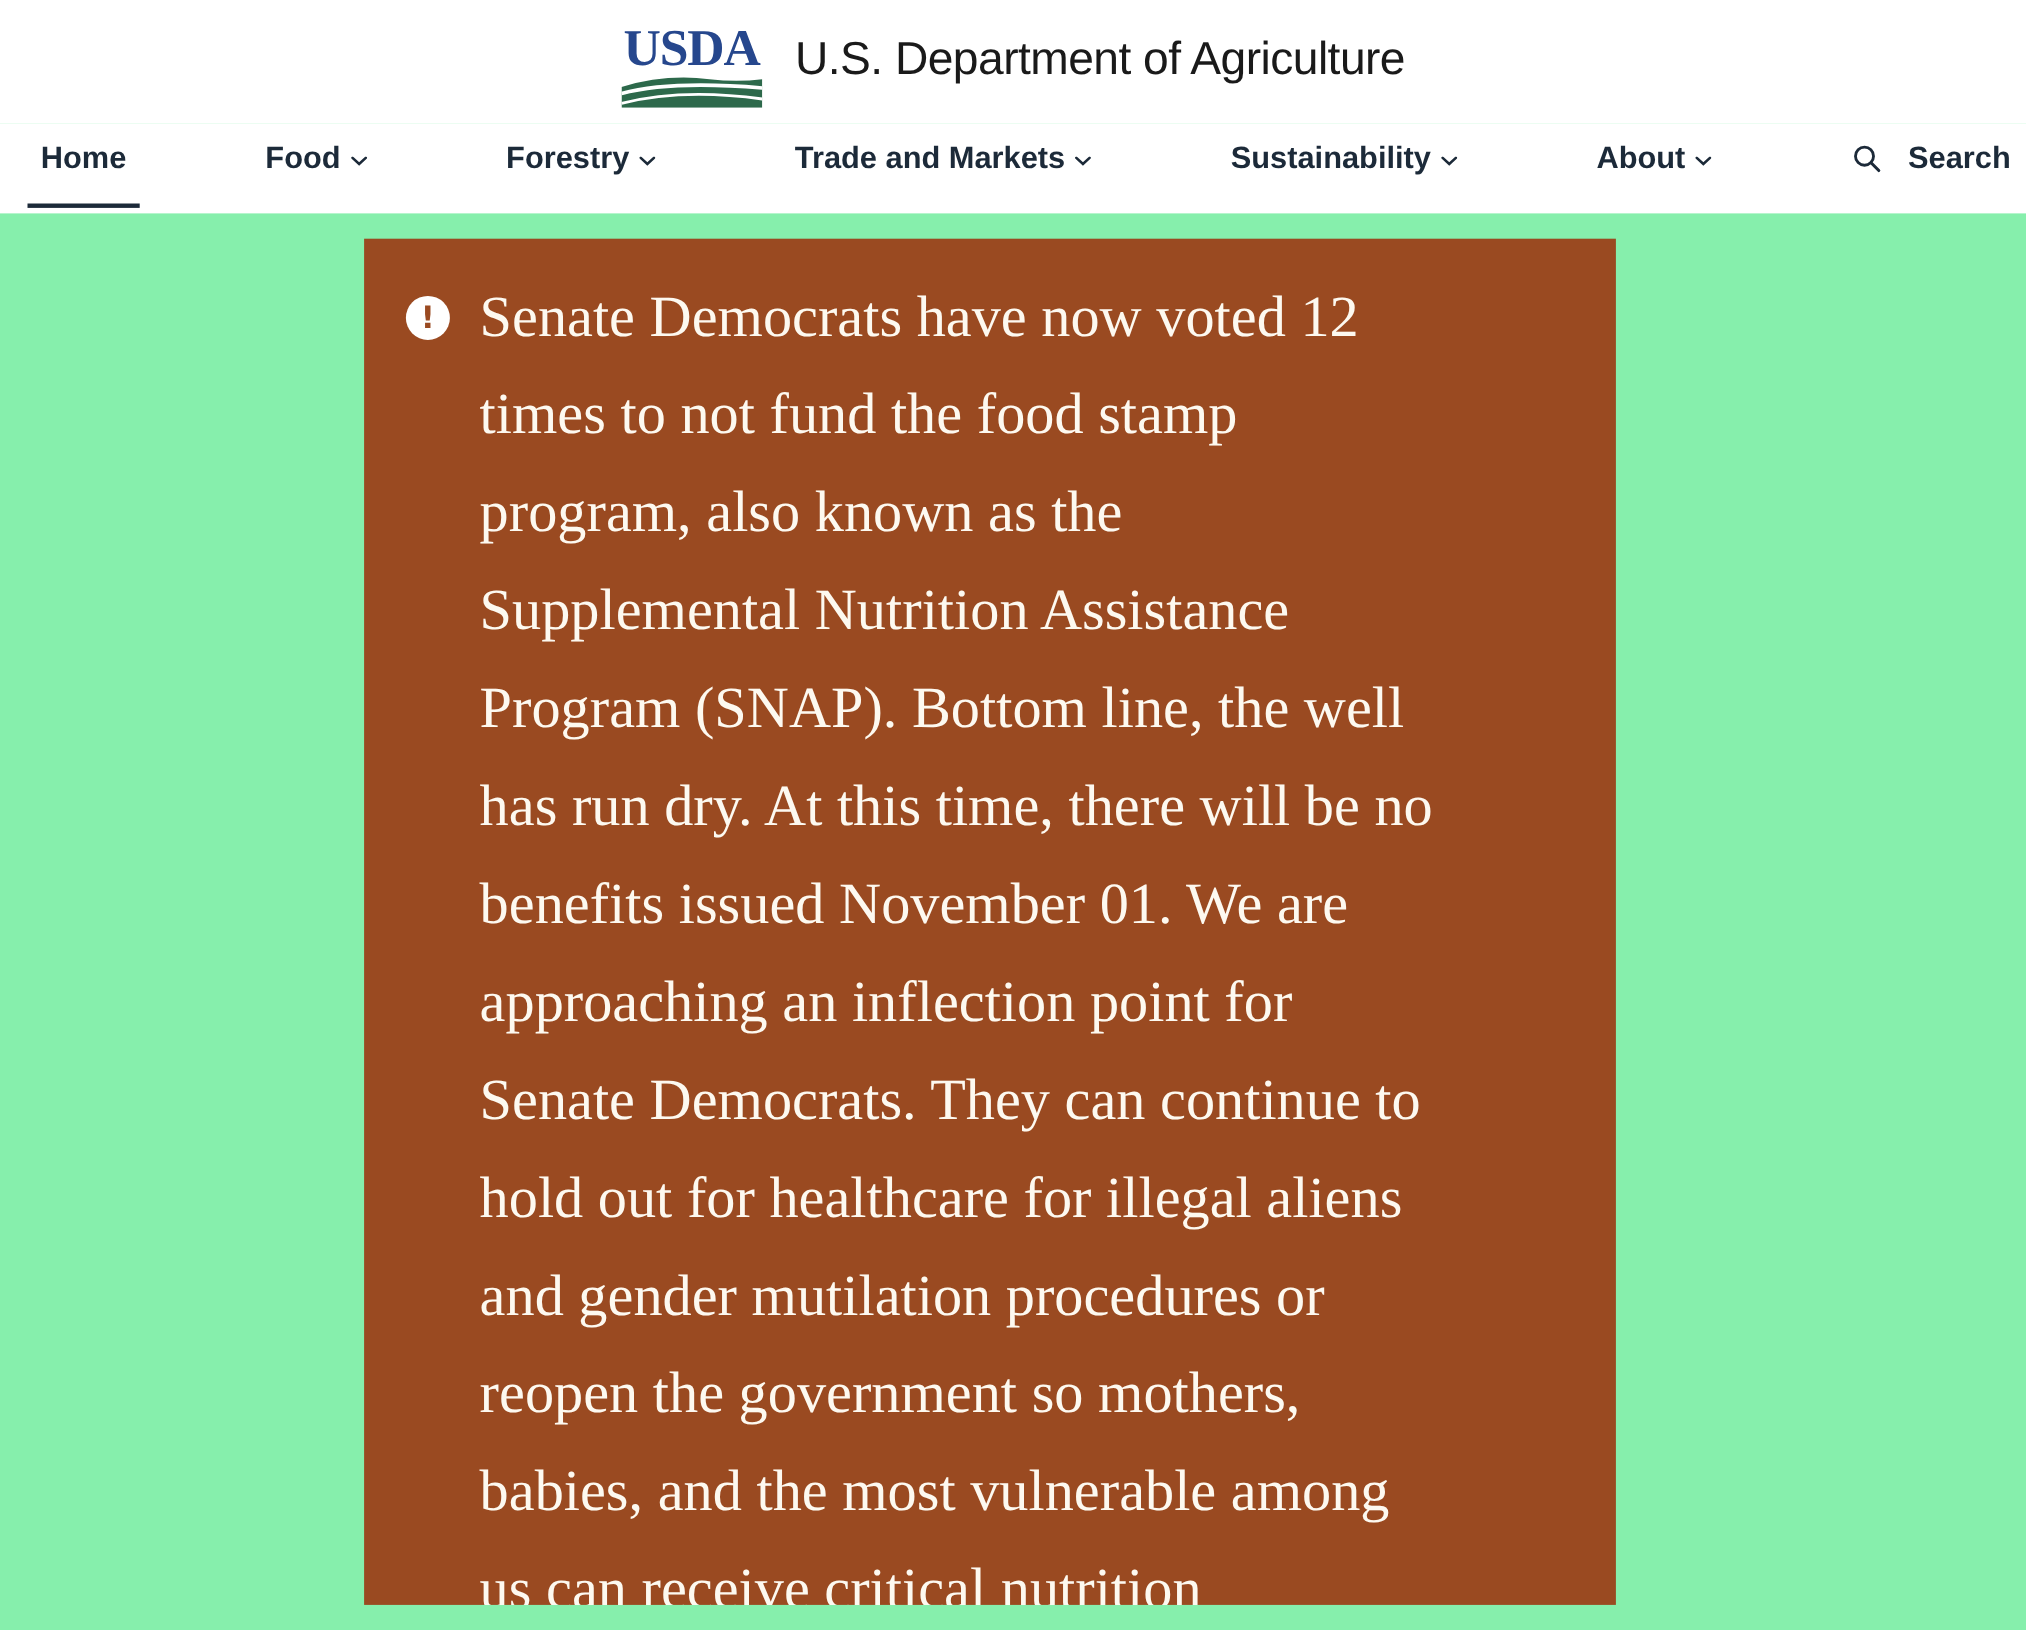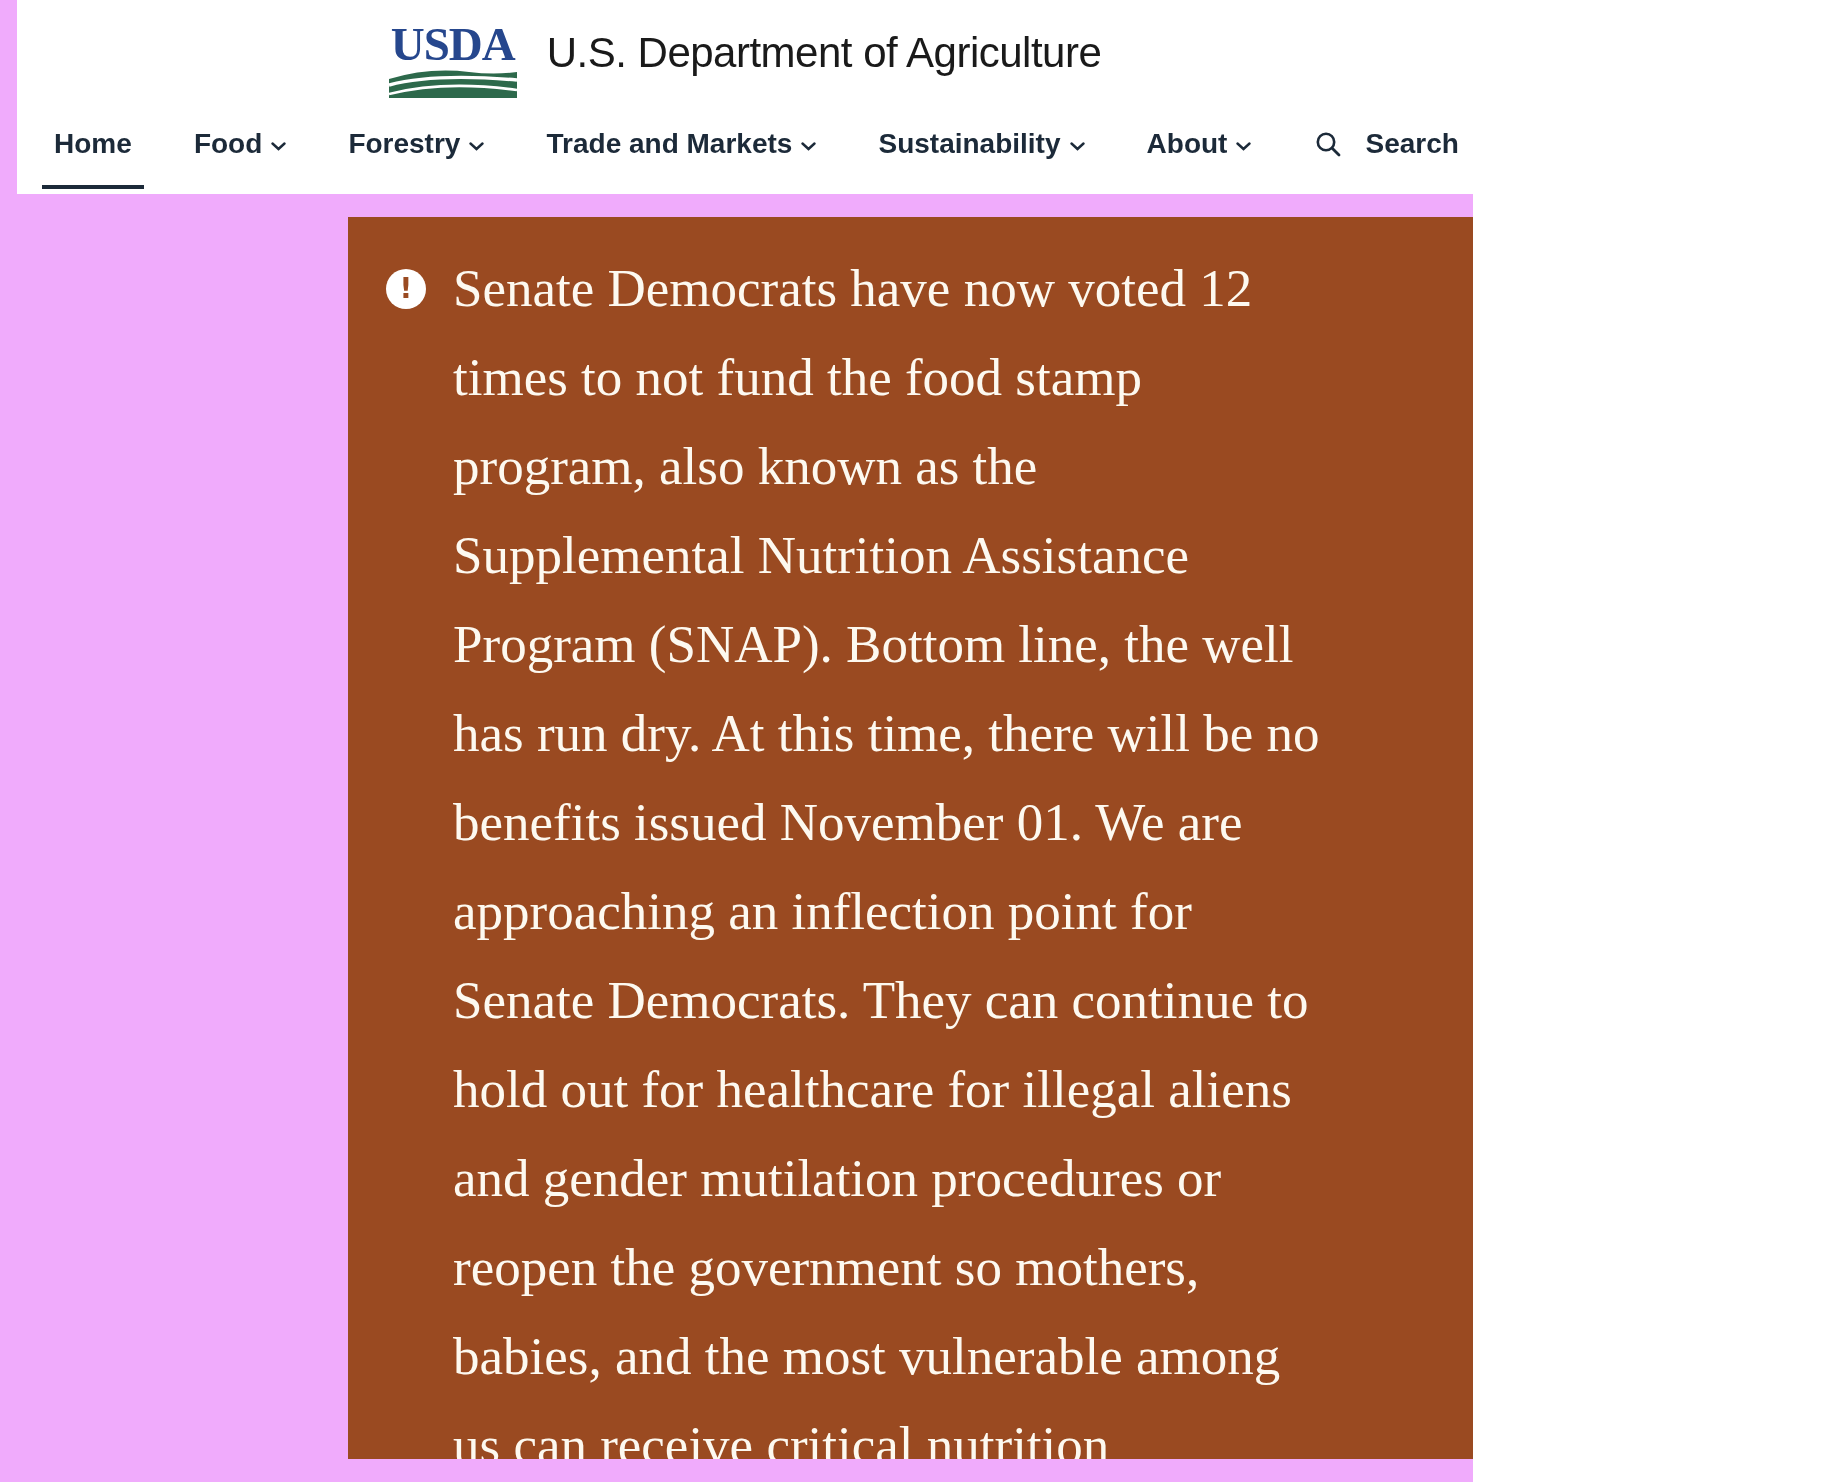--- a/index.html
+++ b/index.html
@@ -1,24 +1,23 @@
 <!DOCTYPE html>
 <html><head>
 <meta charset="utf-8">
 <style>
   * { margin: 0; padding: 0; box-sizing: border-box; }
   html, body { background: #ffffff; }
   .page {
     position: relative;
-    width: 1473px;
+    width: 1842px;
     height: 1482px;
-    background: #f0abfc;
+    background: #86efac;
     overflow: hidden;
     font-family: "Liberation Sans", sans-serif;
-    padding-left: 17px;
   }
 
   
   .header {
     height: 112px;
     background: #ffffff;
     display: flex;
     justify-content: center;
     align-items: flex-start;
     padding-top: 22px;

